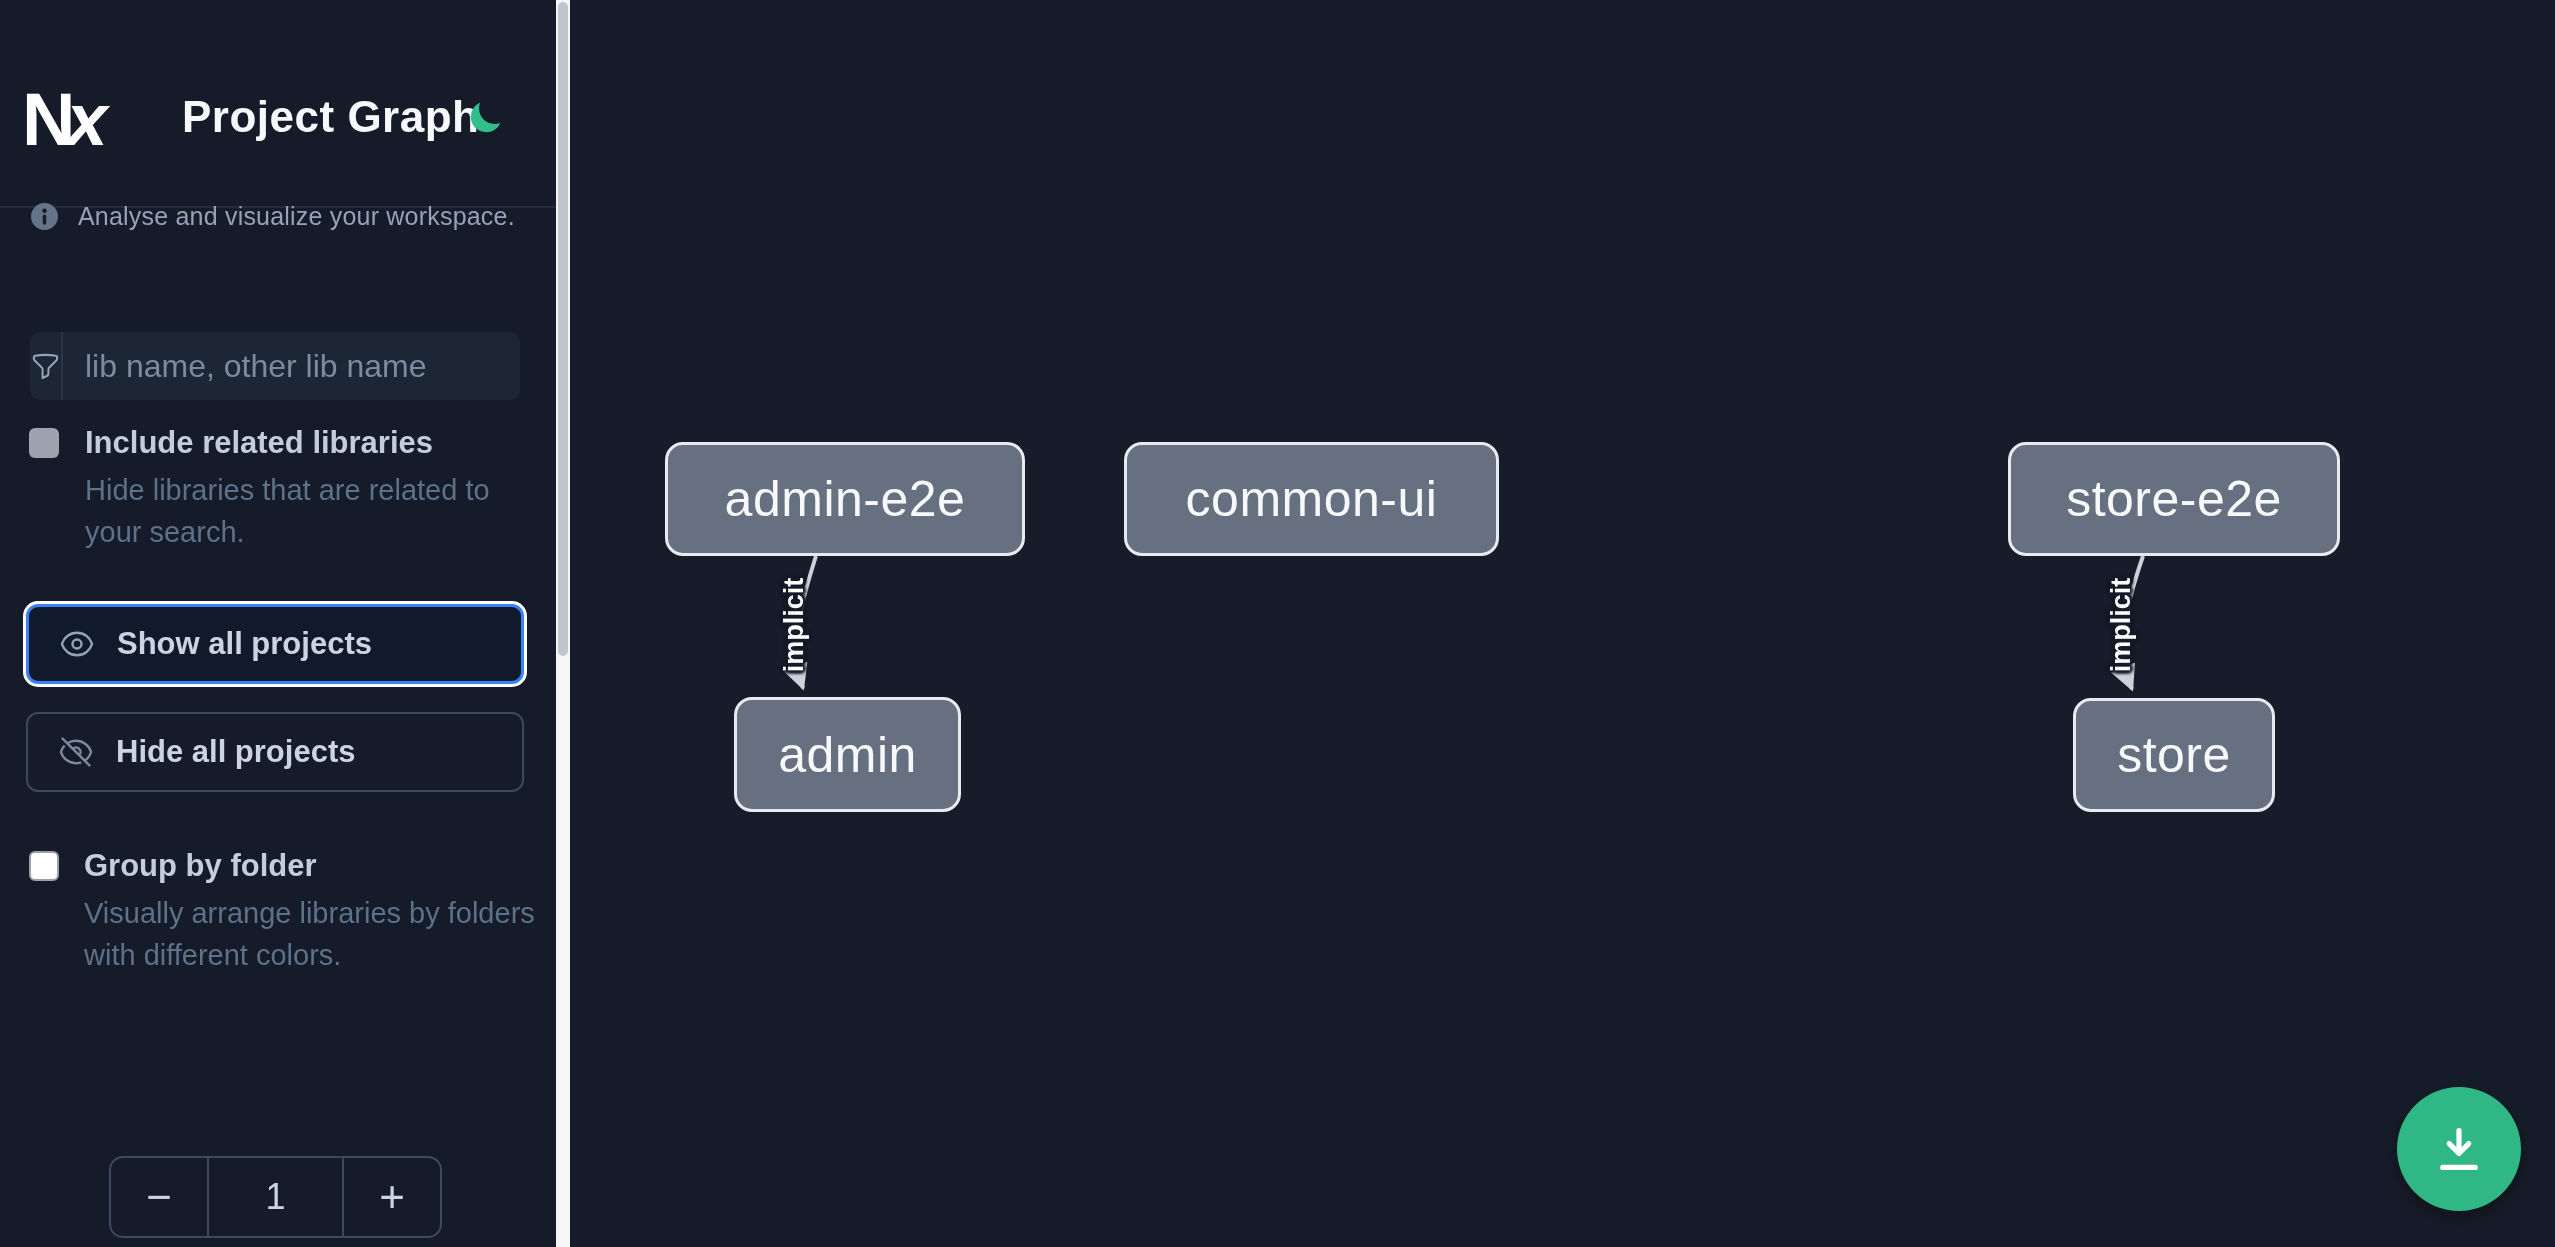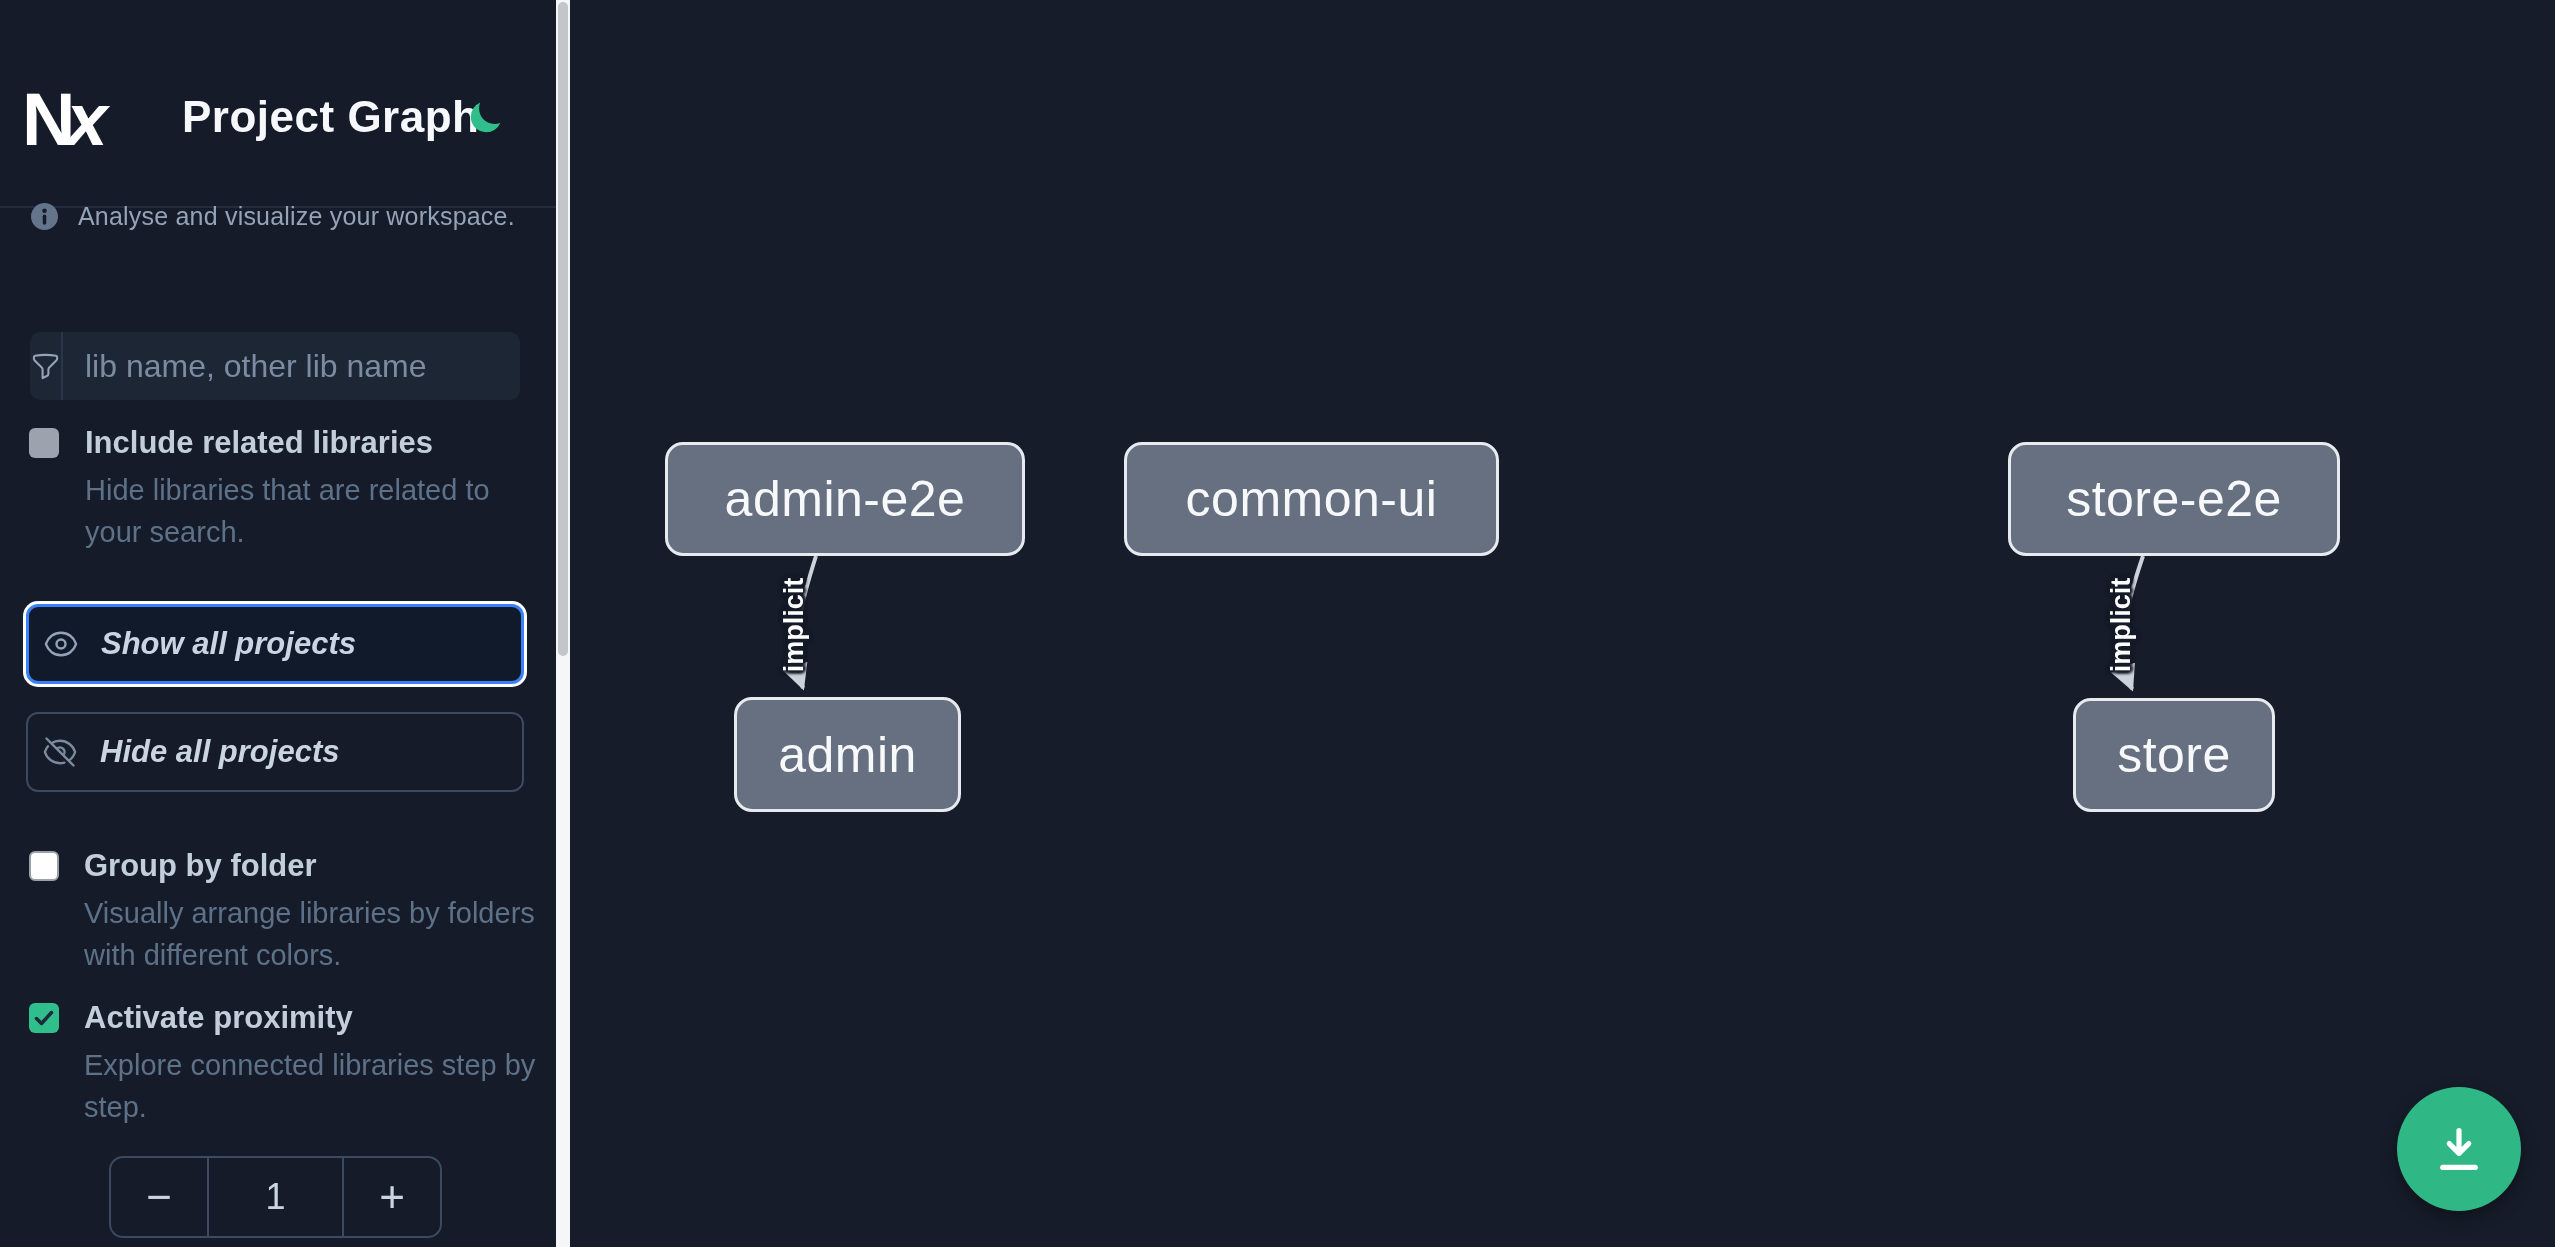--- a/index.html
+++ b/index.html
@@ -42,22 +42,22 @@
     display:flex; align-items:center; justify-content:center; }
   .box svg { width:24px; height:24px; display:none; }
   .box.muted { background:#9ca3af; }
   .box.plain { background:#ffffff; border:2px solid #9aa1ab; }
   .option.checked .box { background:#2fbe8c; border:none; }
   .option.checked .box svg { display:block; }
   .opt-label { font-size:31px; font-weight:600; color:#c3cedd; line-height:36px; }
   .opt-desc { margin-top:8px; font-size:29px; color:#5d7189; line-height:42px; width:465px; }
 
   .side-btn { position:absolute; left:26px; width:498px; height:80px; border-radius:12px;
-    display:flex; align-items:center; padding-left:14px; gap:22px; cursor:pointer;
-    font-family:"Liberation Sans",sans-serif; font-size:31px; font-weight:600; color:#cbd5e1;font-style:italic; }
+    display:flex; align-items:center; padding-left:30px; gap:22px; cursor:pointer;
+    font-family:"Liberation Sans",sans-serif; font-size:31px; font-weight:600; color:#cbd5e1; }
   .btn-show { top:604px; background:#111a2b; border:3px solid #3b82f6;
     box-shadow:0 0 0 3px #ffffff; }
   .btn-hide { top:712px; background:transparent; border:2px solid #394a61; }
   .side-btn svg { width:36px; height:36px; flex:none; }
 
   .stepper { position:absolute; left:109px; top:1156px; width:333px; height:82px;
     border:2px solid #3a4a60; border-radius:14px; display:flex; overflow:hidden; }
   .stepper .cell { display:flex; align-items:center; justify-content:center;
     background:transparent; border:none; color:#cbd5e1; font-family:"Liberation Sans",sans-serif; }
   .step-dec { width:98px; font-size:44px; font-weight:300; border-right:2px solid #3a4a60 !important; }
@@ -148,31 +148,20 @@
   <label class="option opt-group">
     <span class="box plain">
       
     </span>
     <span class="opt-text">
       <span class="opt-label">Group by folder</span>
       <div class="opt-desc">Visually arrange libraries by folders with different colors.</div>
     </span>
   </label>
 
-  <label class="option opt-proximity checked">
-    <span class="box plain">
-      <svg viewBox="0 0 24 24" fill="none" stroke="#1f2937" stroke-width="3.5" stroke-linecap="round" stroke-linejoin="round">
-          <path d="M4.5 12.5l5 5 10-11"></path>
-        </svg>
-    </span>
-    <span class="opt-text">
-      <span class="opt-label">Activate proximity</span>
-      <div class="opt-desc">Explore connected libraries step by step.</div>
-    </span>
-  </label>
 
   <div class="stepper">
     <button class="cell step-dec">−</button>
     <span class="cell step-val">1</span>
     <button class="cell step-inc">+</button>
   </div>
 </aside>
 
 <div class="scroll-strip">
   <div class="scroll-thumb"></div>

